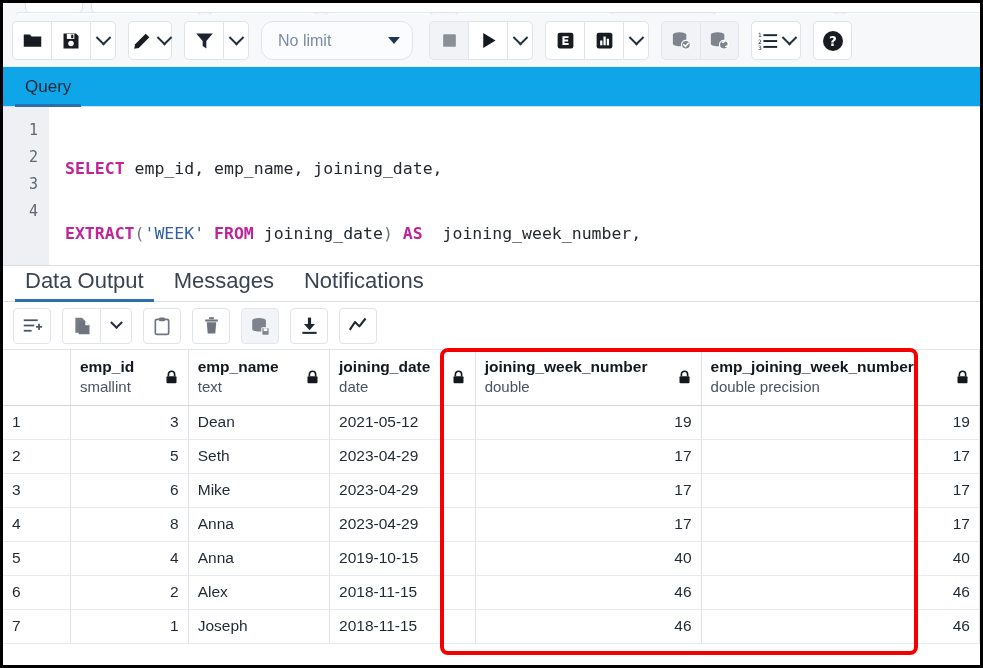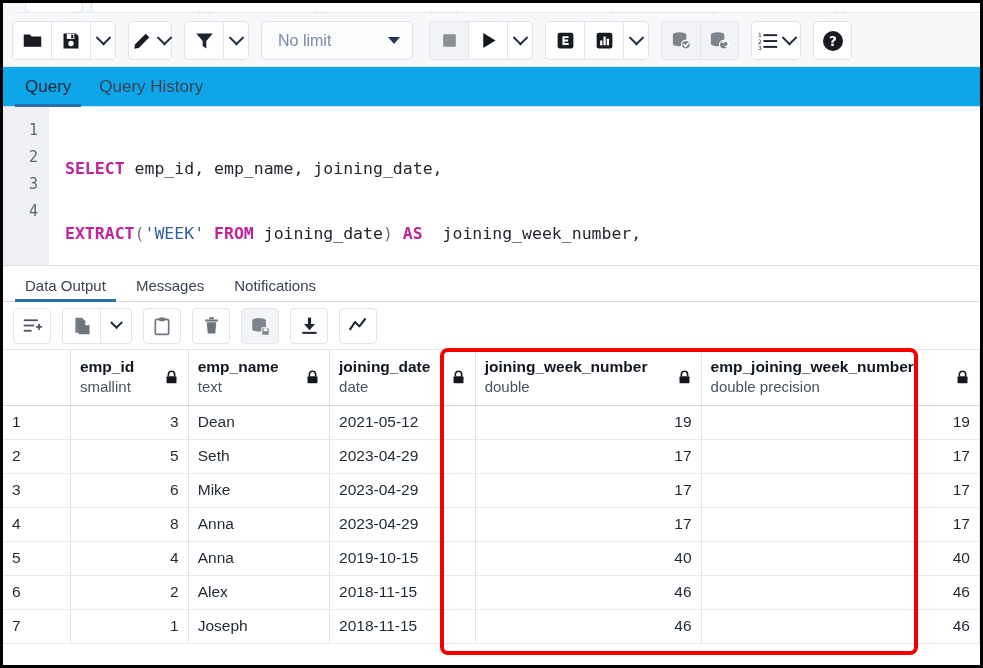--- a/index.html
+++ b/index.html
@@ -51,21 +51,21 @@
   }
   .tb.dis { background: #f1f3f6; border-color: #e2e6ec; cursor: default; }
   .grp .tb { border-right-width: 0; }
   .grp .tb:last-child { border-right-width: 1px; }
   .grp .tb:first-child { border-radius: 5px 0 0 5px; }
   .grp .tb:last-child { border-radius: 0 5px 5px 0; }
   .grp .tb:only-child { border-radius: 5px; border-right-width: 1px; }
   .tb.cv { min-width: 26px; }
   .limitbox {
     height: 39px; width: 152px;
-    background: #fbfcfd; border: 1px solid #e0e4ea; border-radius: 5px;
+    background: #fbfcfd; border: 1px solid #e0e4ea; border-radius: 12px;
     display: flex; align-items: center; justify-content: space-between;
     padding: 0 12px 0 16px;
     color: #7b8ba6; font-size: 16px; cursor: pointer;
   }
   .caret-dn {
     width: 0; height: 0;
     border-left: 6px solid transparent; border-right: 6px solid transparent;
     border-top: 7px solid #1f3551;
   }
   .chev {
@@ -123,21 +123,21 @@
   }
 
   
   .dtabs {
     position: absolute; left: 0; top: 263px; width: 977px; height: 36px;
     background: #ffffff;
     border-bottom: 1px solid #d9dde4;
     display: flex; align-items: flex-end; padding-left: 12px;
   }
   .dtab {
-    font-size: 15px; color: #3a4451;
+    font-size: 22px; color: #3a4451;
     padding: 0 10px 7px 10px; margin-right: 10px;
     cursor: pointer; position: relative;
   }
   .dtab.active::after {
     content: ""; position: absolute; left: 0; right: 0; bottom: -1px;
     height: 3px; background: #2c6fad;
   }
 
   
   .rtoolbar {
@@ -338,23 +338,20 @@
           <text x="12" y="17" font-size="13.5" fill="#ffffff" text-anchor="middle" font-family="DejaVu Sans" font-weight="bold">?</text>
         </svg>
       </div>
     </div>
 
   </div>
 
   <div class="qtabs">
     <div class="qtab active">
       <span>Query</span>
-    </div>
-    <div class="qtab">
-      <span>Query History</span>
     </div>
   </div>
 
   <div class="editor">
     <div class="gutter">
       <div>1</div>
       <div>2</div>
       <div>3</div>
       <div>4</div>
     </div>

